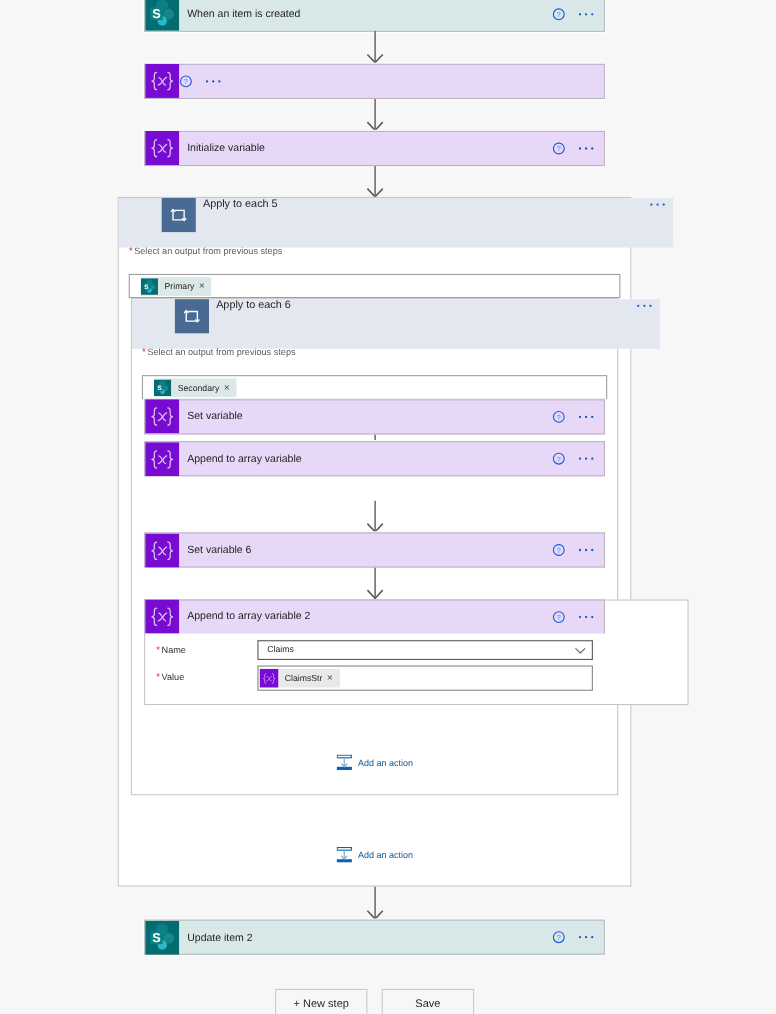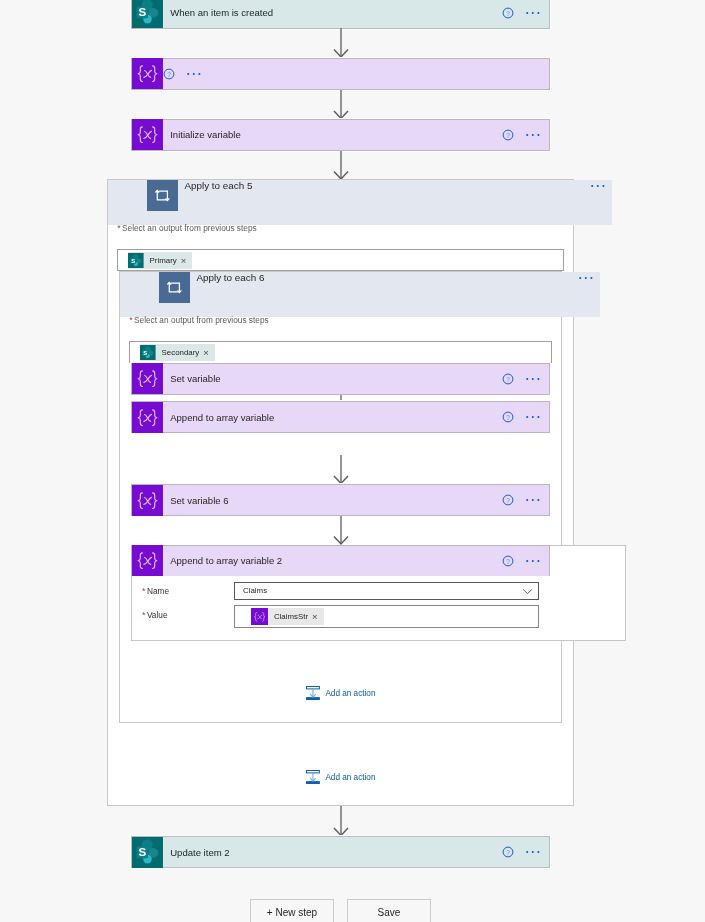--- a/index.html
+++ b/index.html
@@ -377,21 +377,21 @@
         <svg viewBox="0 0 12 8" width="11" height="7">
           <path d="M1 1.6 L6 6.4 L11 1.6" fill="none" stroke="#605e5c" stroke-width="1.1"></path>
         </svg>
       </span>
   </div>
 
   <div class="fldlabel abs" style="left:142px;top:610px">
     <span class="star">*</span><span>Value</span>
   </div>
   <div class="inputbox light abs" style="left:233.5px;top:605px;width:305px;height:23px">
-    <span class="token big" style="margin-left:16px">
+    <span class="token big" style="margin-left:1px">
       <span class="tico">
           <svg viewBox="0 0 31 31" width="17.4" height="17.4">
             <rect x="0" y="0" width="31" height="31" fill="#770BD2"></rect>
             <path d="M10.4 7.9 C8.5 7.9 8.3 8.9 8.3 10.6 L8.3 13.5 C8.3 14.8 7.6 15.4 6.1 15.7 C7.6 16.0 8.3 16.6 8.3 17.9 L8.3 20.8 C8.3 22.5 8.5 23.5 10.4 23.5" fill="none" stroke="#dbc0ef" stroke-width="1.15" stroke-linecap="round" stroke-linejoin="round"></path>
             <path d="M20.6 7.9 C22.5 7.9 22.7 8.9 22.7 10.6 L22.7 13.5 C22.7 14.8 23.4 15.4 24.9 15.7 C23.4 16.0 22.7 16.6 22.7 17.9 L22.7 20.8 C22.7 22.5 22.5 23.5 20.6 23.5" fill="none" stroke="#dbc0ef" stroke-width="1.15" stroke-linecap="round" stroke-linejoin="round"></path>
             <path d="M12.5 12.5 C13.9 12.6 14.6 14.1 15.6 16.0 C16.6 18.0 17.2 19.3 18.6 19.4" fill="none" stroke="#dbc0ef" stroke-width="1.15" stroke-linecap="round"></path>
             <path d="M19.5 12.4 C18.3 12.6 17.4 13.8 16.0 15.8 C14.5 18.0 13.5 19.2 11.9 19.4" fill="none" stroke="#dbc0ef" stroke-width="1.15" stroke-linecap="round"></path>
           </svg>
         </span>
       <span class="tlbl">ClaimsStr</span>

